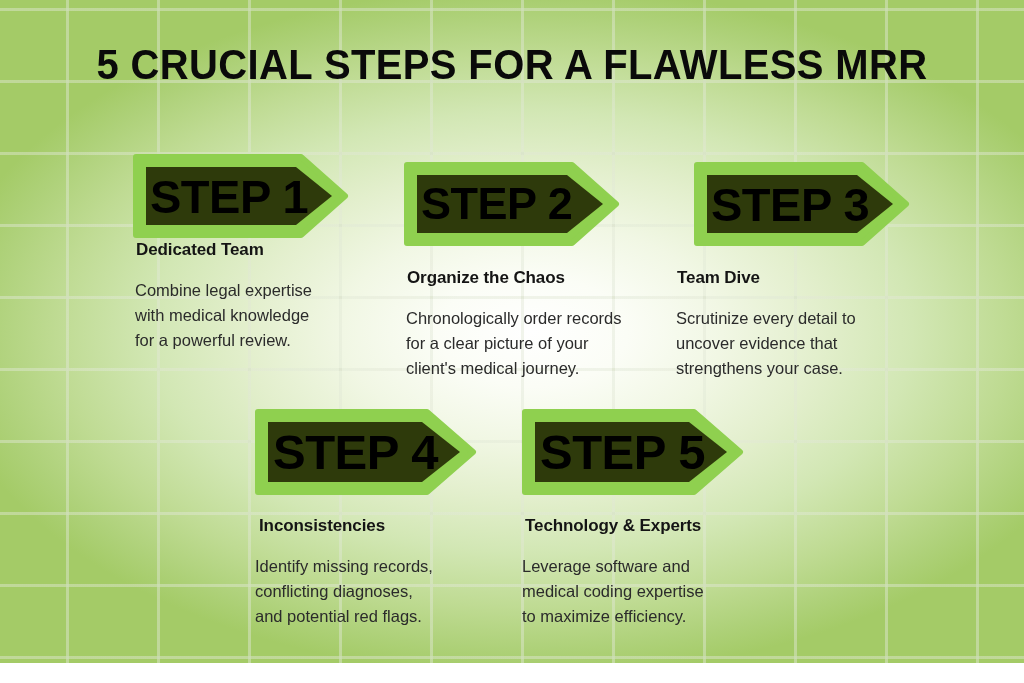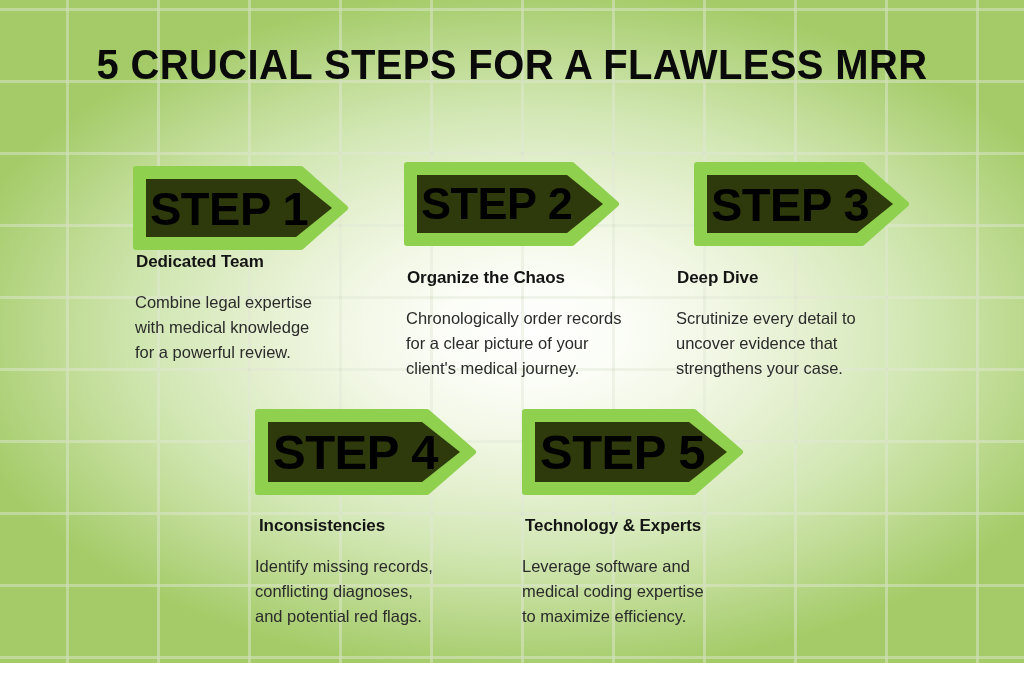--- a/index.html
+++ b/index.html
@@ -122,21 +122,21 @@
 <body>
 
 <div id="infographic">
 
   <div class="bg-gradient"></div>
   <div class="bg-grid"></div>
   <div class="bg-grid-dark"></div>
 
   <div class="title">5 CRUCIAL STEPS FOR A FLAWLESS MRR</div>
 
-  <div class="step" style="left:133px; top:164px;">
+  <div class="step" style="left:133px; top:152px;">
     <div class="badge-wrap" style="width:215px; height:88px;">
       <svg class="badge-svg" width="215" height="88" viewBox="0 0 215 88">
         <polygon points="3,5 168,5 212,44 168,83 3,83" fill="#8fd04f" stroke="#8fd04f" stroke-width="6" stroke-linejoin="round"></polygon>
         <polygon points="13,15 163,15 199,44 163,73 13,73" fill="#2e3a0b"></polygon>
       </svg>
       <div class="badge-label" style="left:17px; font-size:47px;">STEP 1</div>
     </div>
     <div class="step-heading" style="margin-left:3px;">Dedicated Team</div>
     <div class="step-body" style="margin-top:18px; margin-left:2px;">Combine legal expertise
 with medical knowledge
@@ -158,21 +158,21 @@
   </div>
 
   <div class="step" style="left:674px; top:160px;">
     <div class="badge-wrap" style="width:215px; height:88px;margin-left:20px;">
       <svg class="badge-svg" width="215" height="88" viewBox="0 0 215 88">
         <polygon points="3,5 168,5 212,44 168,83 3,83" fill="#8fd04f" stroke="#8fd04f" stroke-width="6" stroke-linejoin="round"></polygon>
         <polygon points="13,15 163,15 199,44 163,73 13,73" fill="#2e3a0b"></polygon>
       </svg>
       <div class="badge-label" style="left:17px; font-size:47px;">STEP 3</div>
     </div>
-    <div class="step-heading" style="margin-top:20px; margin-left:3px;">Deep Dive</div>
+    <div class="step-heading" style="margin-top:20px; margin-left:3px;">Team Dive</div>
     <div class="step-body" style="margin-top:18px; margin-left:2px;">Scrutinize every detail to
 uncover evidence that
 strengthens your case.</div>
   </div>
 
   <div class="step" style="left:255px; top:407px;">
     <div class="badge-wrap" style="width:222px; height:90px;">
       <svg class="badge-svg" width="222" height="90" viewBox="0 0 222 90">
         <polygon points="3,5 172,5 218,45 172,85 3,85" fill="#8fd04f" stroke="#8fd04f" stroke-width="6" stroke-linejoin="round"></polygon>
         <polygon points="13,15 167,15 205,45 167,75 13,75" fill="#2e3a0b"></polygon>

